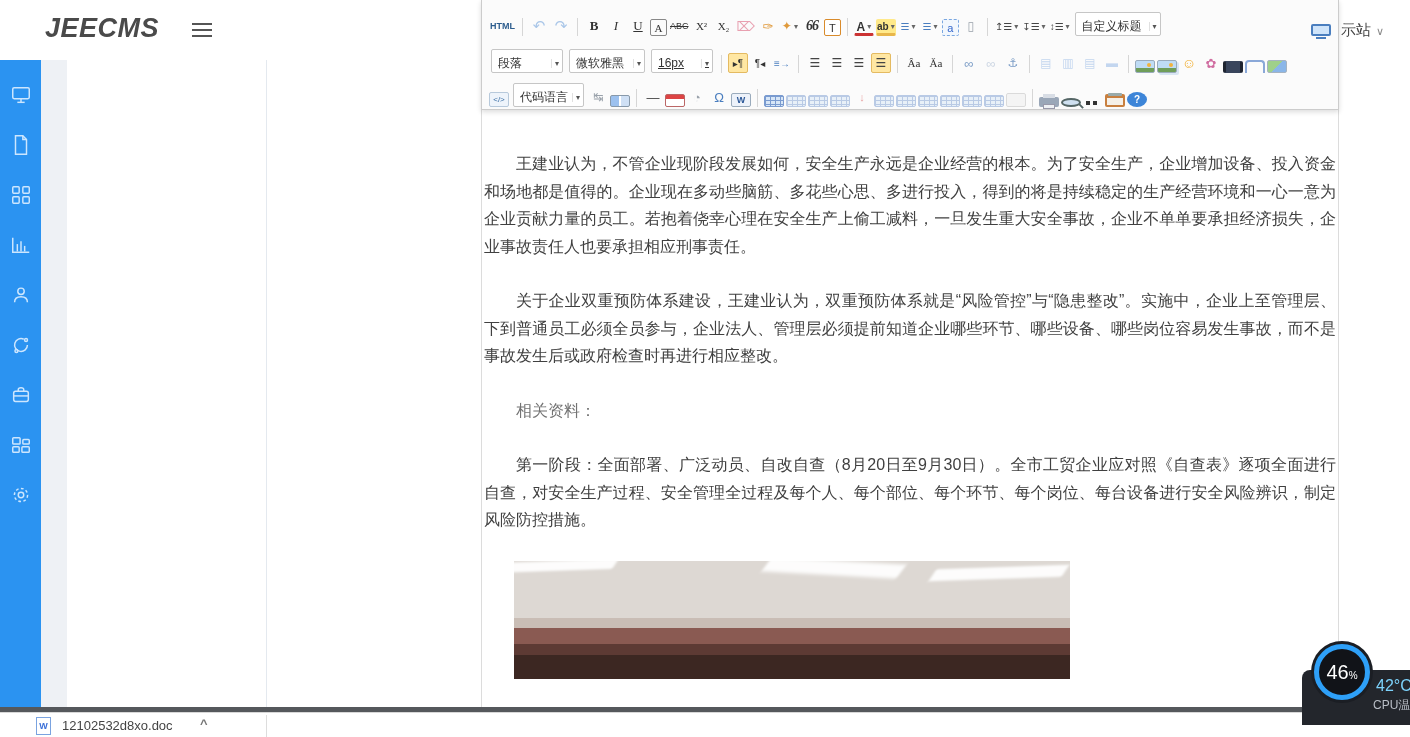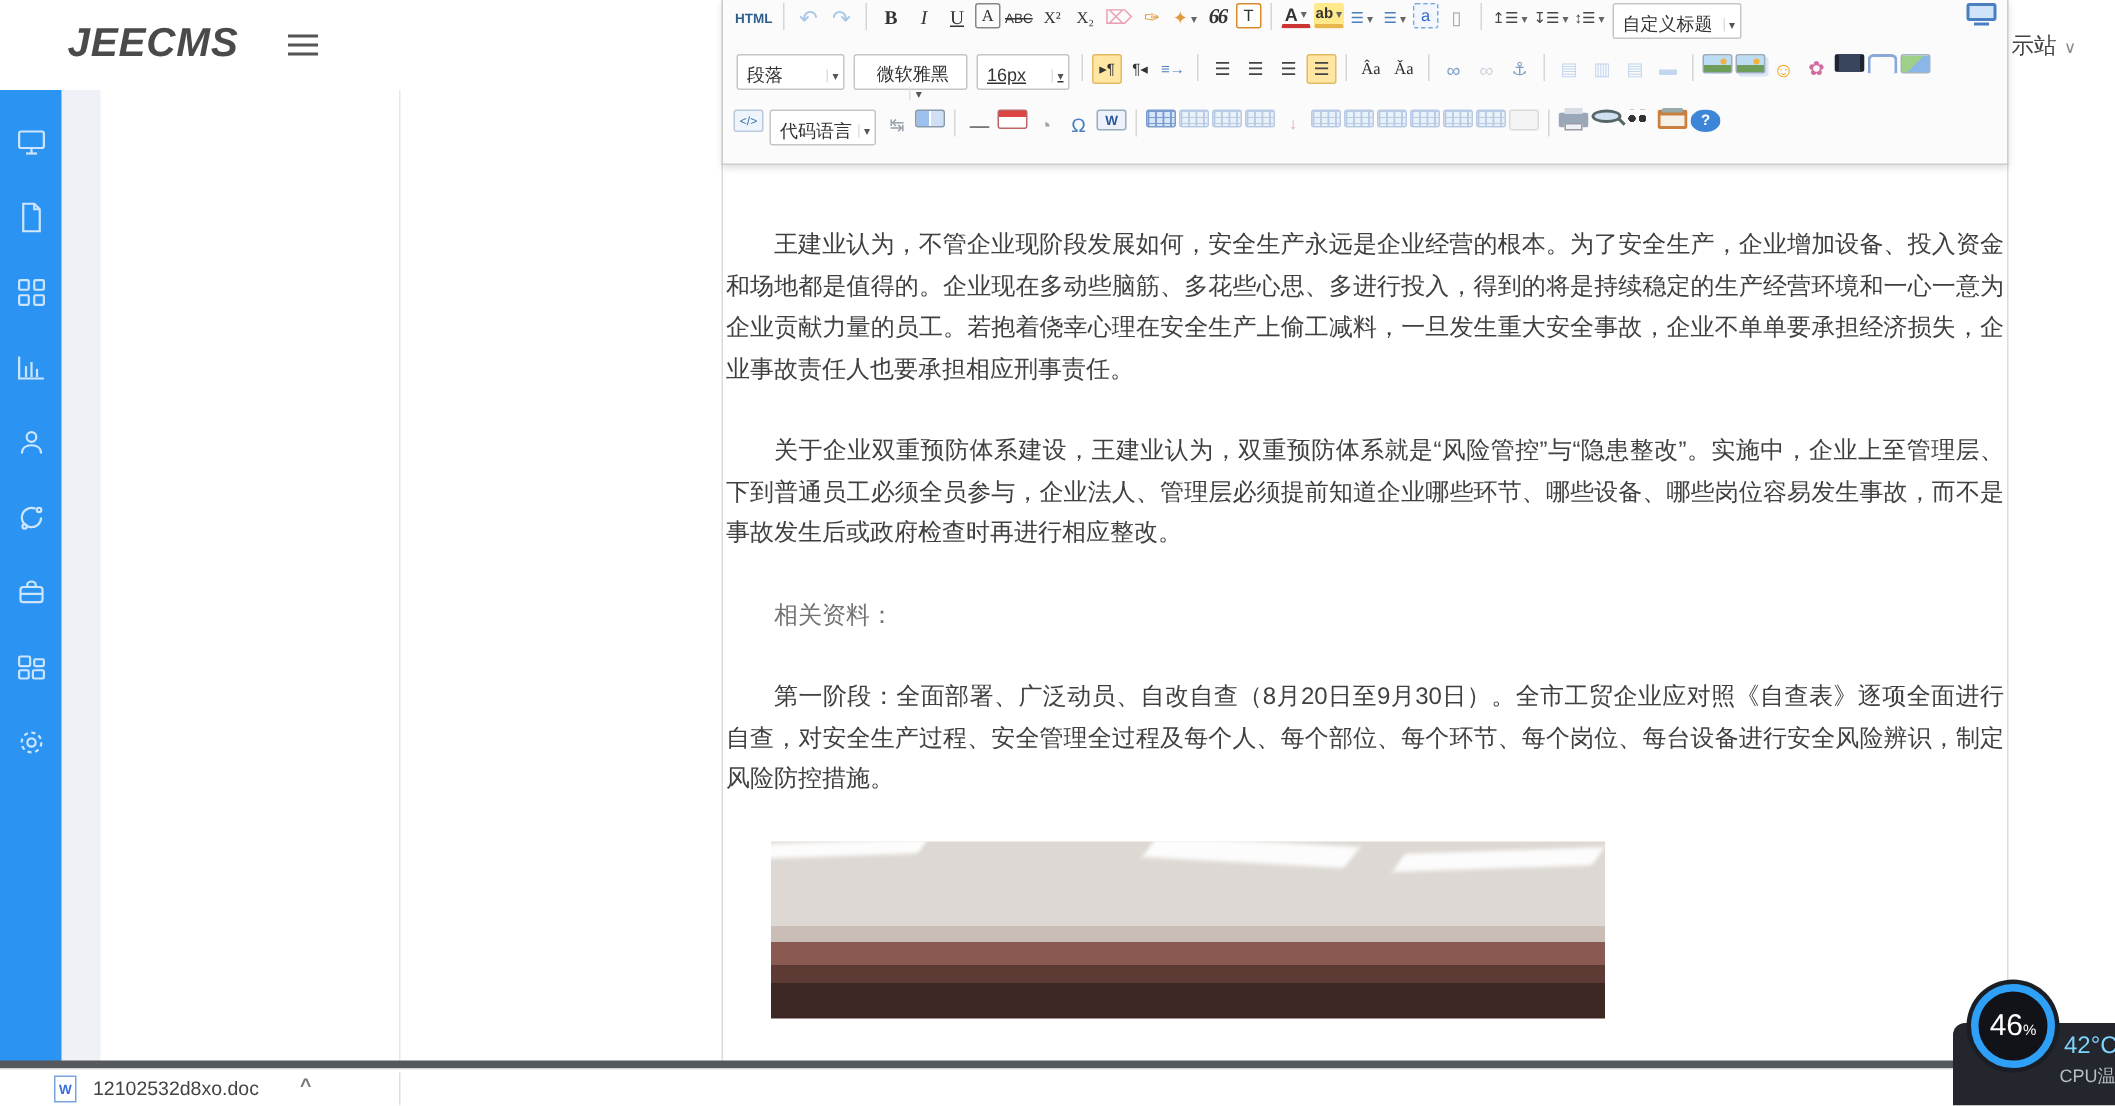--- a/index.html
+++ b/index.html
@@ -20,21 +20,21 @@
            display:flex;flex-direction:column;align-items:center;padding-top:10px;box-sizing:border-box}
   .sb-ico{width:22px;height:22px;margin:14px 0;opacity:.95;cursor:pointer}
   .gray-strip{position:absolute;left:41px;top:60px;width:26px;height:648px;background:#eef1f5;z-index:1}
   .vline{position:absolute;left:266px;top:60px;width:1px;height:677px;background:#e4e9ef;z-index:1}
 
   
   .edit-frame{position:absolute;left:481px;top:0;width:858px;height:708px;background:#fff;
               border-left:1px solid #dcdcdc;border-right:1px solid #dcdcdc;z-index:2;box-sizing:border-box}
   .toolbar{position:absolute;left:-1px;top:0;width:858px;background:#fbfbfb;border:1px solid #cccccc;
            border-top:none;box-shadow:0 2px 5px rgba(0,0,0,.14);z-index:3;padding:2px 6px;box-sizing:border-box}
-  .tb-row{display:flex;align-items:flex-start;height:34px}
+  .tb-row{display:flex;align-items:flex-end;height:34px}
   .tb-row.r2{height:37px}
   .tb-sep{width:1px;height:18px;background:#d6d6d6;margin:0 5px;flex:none}
   .tb-gap{flex:1}
   .tb-btn{display:inline-flex;align-items:center;justify-content:center;min-width:20px;height:20px;
           margin:0 1px;border:1px solid transparent;border-radius:2px;font-size:12px;color:#333;
           cursor:pointer;position:relative;flex:none;box-sizing:border-box}
   .tb-btn.active{background:#ffe7a3;border-color:#e4ba61}
   .tb-btn.dis{opacity:.5;cursor:default}
   .arr::after{content:"▾";font-size:8px;color:#666;margin-left:2px}
   .tb-select{display:inline-flex;align-items:center;height:24px;border:1px solid #c6c6c6;background:#fff;
@@ -107,21 +107,21 @@
 
   
   .page-edge{position:absolute;left:0;top:707px;width:1410px;height:5px;background:#55585c;z-index:4}
   .shelf{position:absolute;left:0;top:712px;width:1410px;height:25px;background:#fff;border-top:1px solid #d8d8d8;z-index:5}
   .shelf .ico-doc{position:absolute;left:36px;top:4px}
   .shelf-name{position:absolute;left:62px;top:5px;font-size:13px;color:#444}
   .shelf-chev{position:absolute;left:200px;top:3px;font-size:13px;color:#777;font-weight:bold;cursor:pointer}
   .shelf-vline{position:absolute;left:266px;top:2px;width:1px;height:23px;background:#ddd}
 
   
-  .cpu{position:absolute;right:0;bottom:0;width:108px;height:55px;background:#23262c;
+  .cpu{position:absolute;right:0;bottom:12px;width:108px;height:55px;background:#23262c;
        border-top-left-radius:8px;z-index:6}
   .gauge{position:absolute;left:12px;top:-26px;width:46px;height:46px;border-radius:50%;background:#111318;
        border:5px solid #2ea0f8;box-shadow:0 0 0 3px #1b1e24;display:flex;align-items:baseline;
        justify-content:center;color:#fff;cursor:pointer}
   .gauge .num{font-size:20px;line-height:46px}
   .gauge .pct{font-size:10px}
   .cpu-temp{position:absolute;left:74px;top:7px;color:#7dd3fc;font-size:16px;white-space:nowrap}
   .cpu-label{position:absolute;left:71px;top:27px;color:#b9bec6;font-size:12px;white-space:nowrap}
 </style>
 </head>
@@ -226,21 +226,21 @@
           <span class="sel-arr">▾</span>
         </span>
         <span class="tb-gap"></span>
         <span class="tb-btn ico-monitor"></span>
       </div>
     <div class="tb-row r2">
         <span class="tb-select" style="width: 72px; gap: 18px;">
           <span>段落</span>
           <span class="sel-arr">▾</span>
         </span>
-        <span class="tb-select" style="width: 76px; flex-direction: column;">
+        <span class="tb-select" style="width: 76px;">
           <span>微软雅黑</span>
           <span class="sel-arr">▾</span>
         </span>
         <span class="tb-select" style="width: 62px; text-decoration: underline;">
           <span>16px</span>
           <span class="sel-arr">▾</span>
         </span>
         <span class="tb-sep"></span>
         <span class="tb-btn active fs10">▸¶</span>
         <span class="tb-btn fs10">¶◂</span>

